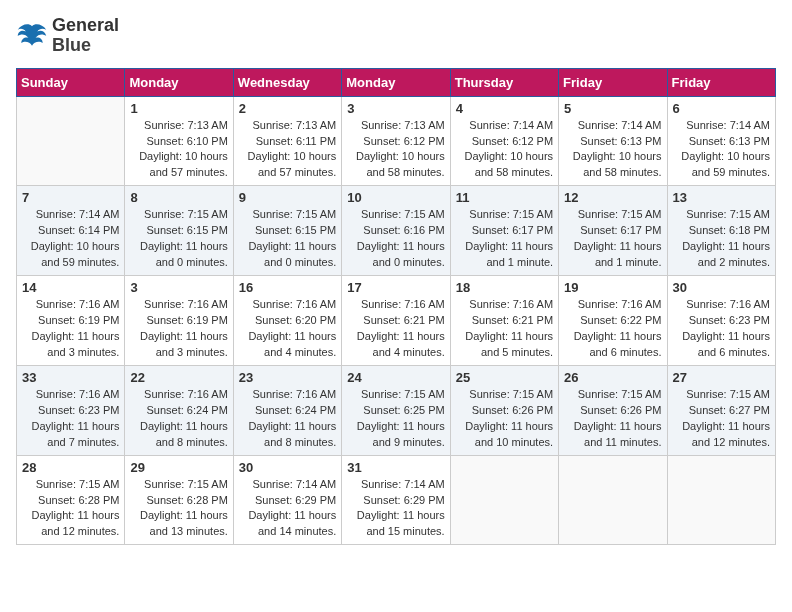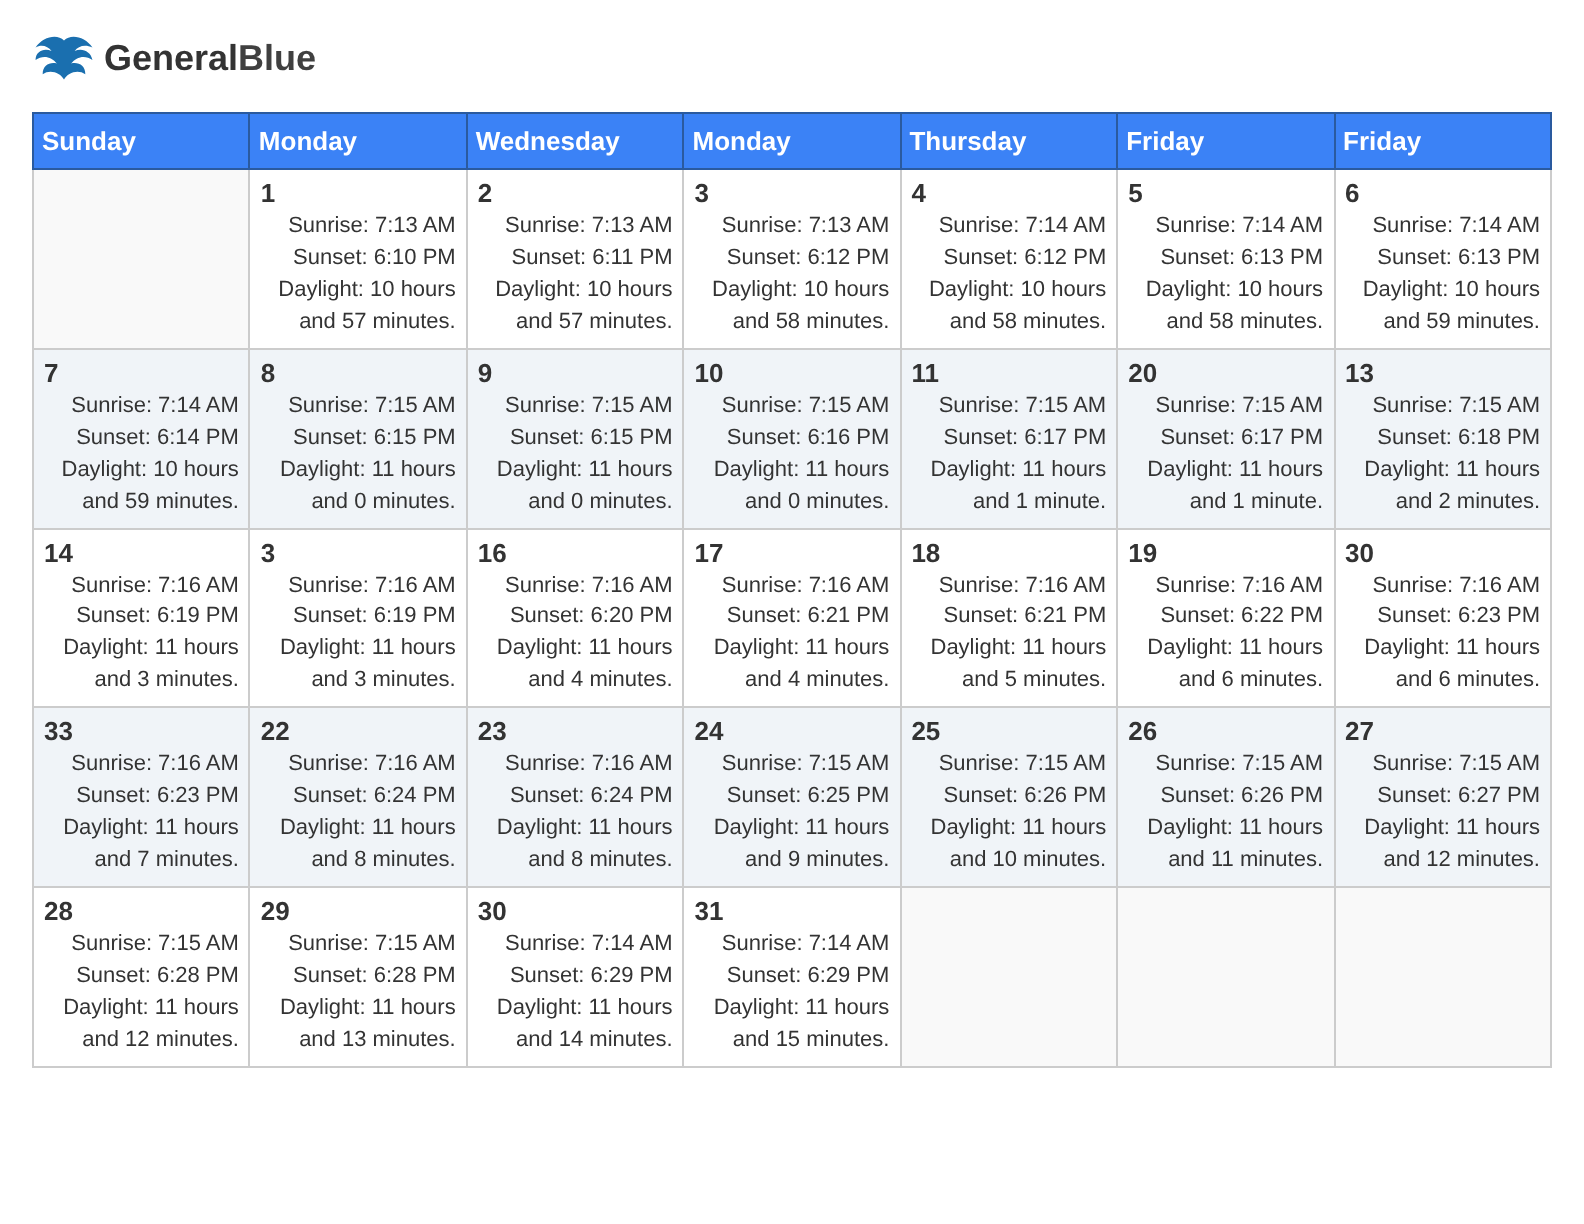--- a/index.html
+++ b/index.html
@@ -42,21 +42,21 @@
     .subtitle {
       font-size: 16px;
       color: #555;
     }
     .calendar {
       width: 100%;
       border-collapse: collapse;
       font-size: 11px;
     }
     .calendar th {
-      background: #3b82f6;
+      background: #be185d;
       color: #fff;
       padding: 6px 4px;
       text-align: left;
       font-size: 13px;
       font-weight: bold;
       border: 1px solid #2a5a9f;
     }
     .calendar td {
       border: 1px solid #ccc;
       padding: 4px 5px;
@@ -85,21 +85,21 @@
     }
   </style>
 </head>
 <body>
 
 <div class="header">
   <div class="logo">
     <svg class="logo-bird" viewBox="0 0 36 30" xmlns="http://www.w3.org/2000/svg">
       <path d="M18 4 C22 0, 30 2, 34 8 C30 6, 26 7, 24 10 C28 8, 33 10, 34 15 C30 12, 25 13, 22 17 C26 16, 30 18, 30 23 C26 20, 20 22, 18 26 C16 22, 10 20, 6 23 C6 18, 10 16, 14 17 C11 13, 6 12, 2 15 C2 10, 7 8, 11 10 C9 7, 5 6, 2 8 C6 2, 14 0, 18 4Z" fill="#1a6faf"></path>
     </svg>
-    <div style="display:flex;flex-direction:row;line-height:1.1;">
+    <div style="display:flex;flex-direction:column;line-height:1.1;">
       <span class="logo-text">General</span>
       <span class="logo-text" style="color:#404040;">Blue</span>
     </div>
   </div>
   <div class="title-block">
     <div class="main-title"></div>
     <div class="subtitle"></div>
   </div>
 </div>
 
@@ -158,21 +158,21 @@
         </td>
         <td>
           <span class="day-num">10</span>
           <div class="day-info">Sunrise: 7:15 AM<br>Sunset: 6:16 PM<br>Daylight: 11 hours<br>and 0 minutes.</div>
         </td>
         <td>
           <span class="day-num">11</span>
           <div class="day-info">Sunrise: 7:15 AM<br>Sunset: 6:17 PM<br>Daylight: 11 hours<br>and 1 minute.</div>
         </td>
         <td>
-          <span class="day-num">20</span>
+          <span class="day-num">12</span>
           <div class="day-info">Sunrise: 7:15 AM<br>Sunset: 6:17 PM<br>Daylight: 11 hours<br>and 1 minute.</div>
         </td>
         <td>
           <span class="day-num">13</span>
           <div class="day-info">Sunrise: 7:15 AM<br>Sunset: 6:18 PM<br>Daylight: 11 hours<br>and 2 minutes.</div>
         </td>
       </tr>
       <tr>
         <td>
           <span class="day-num">14</span>

